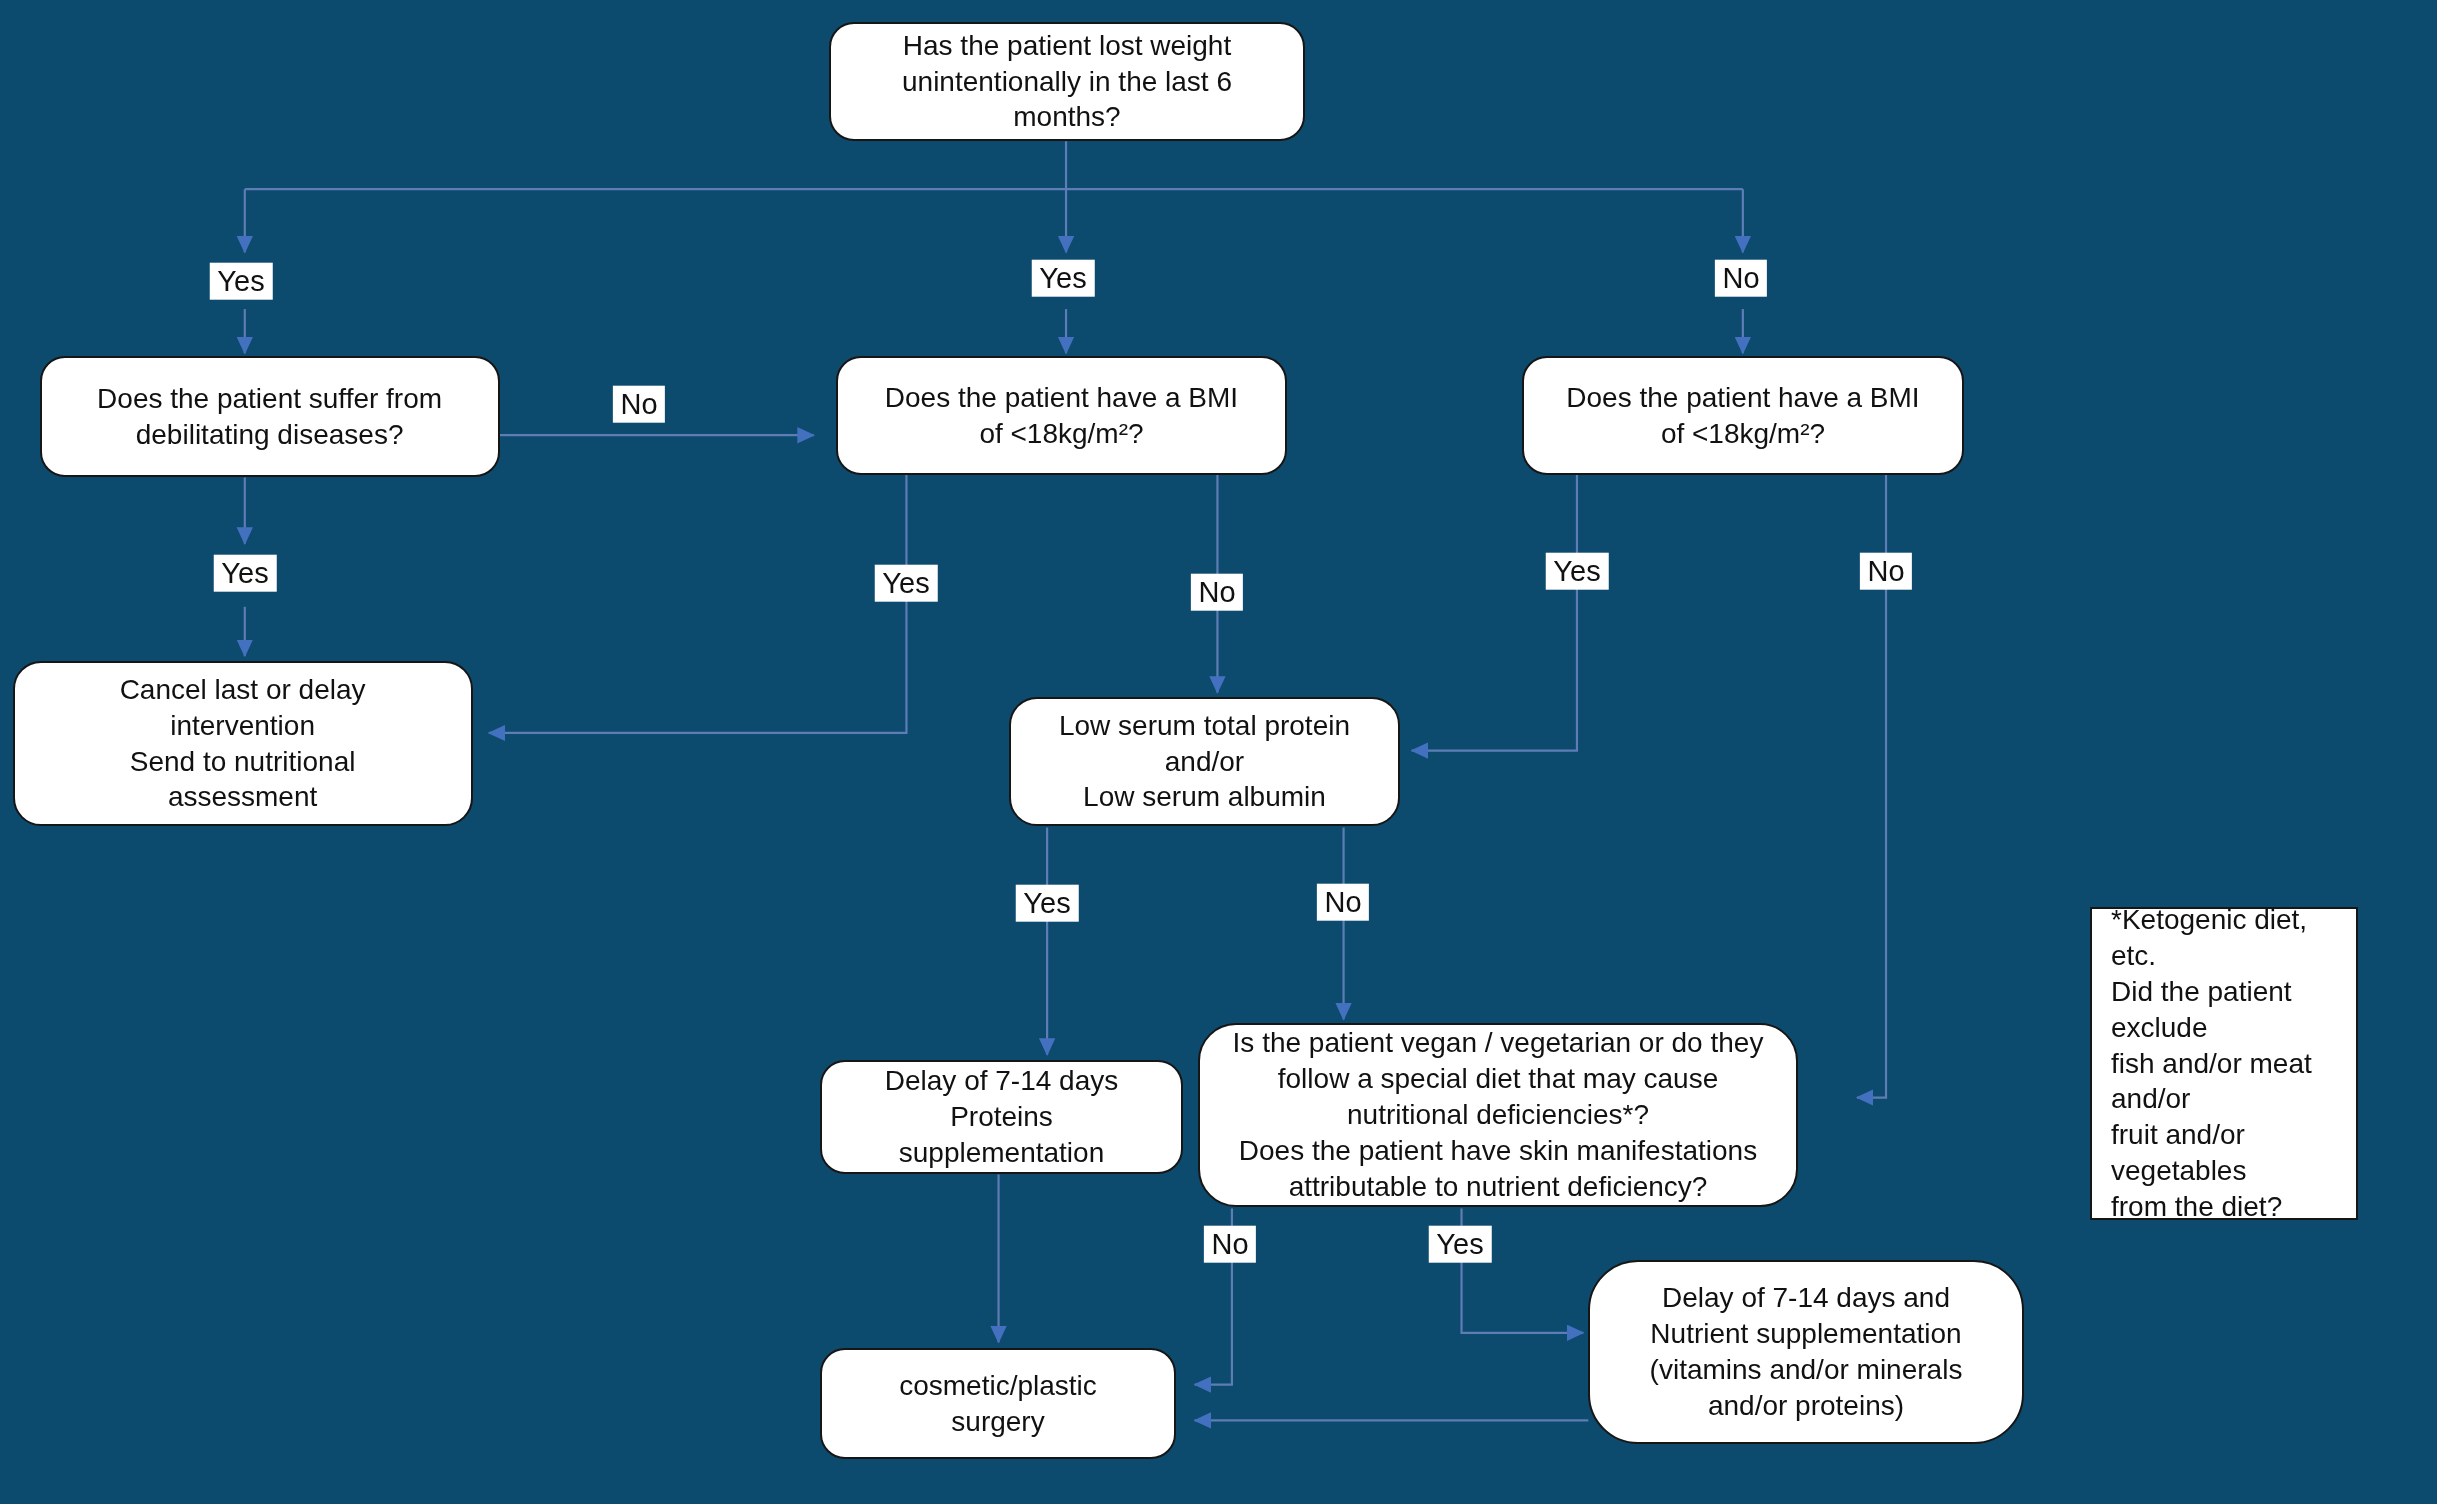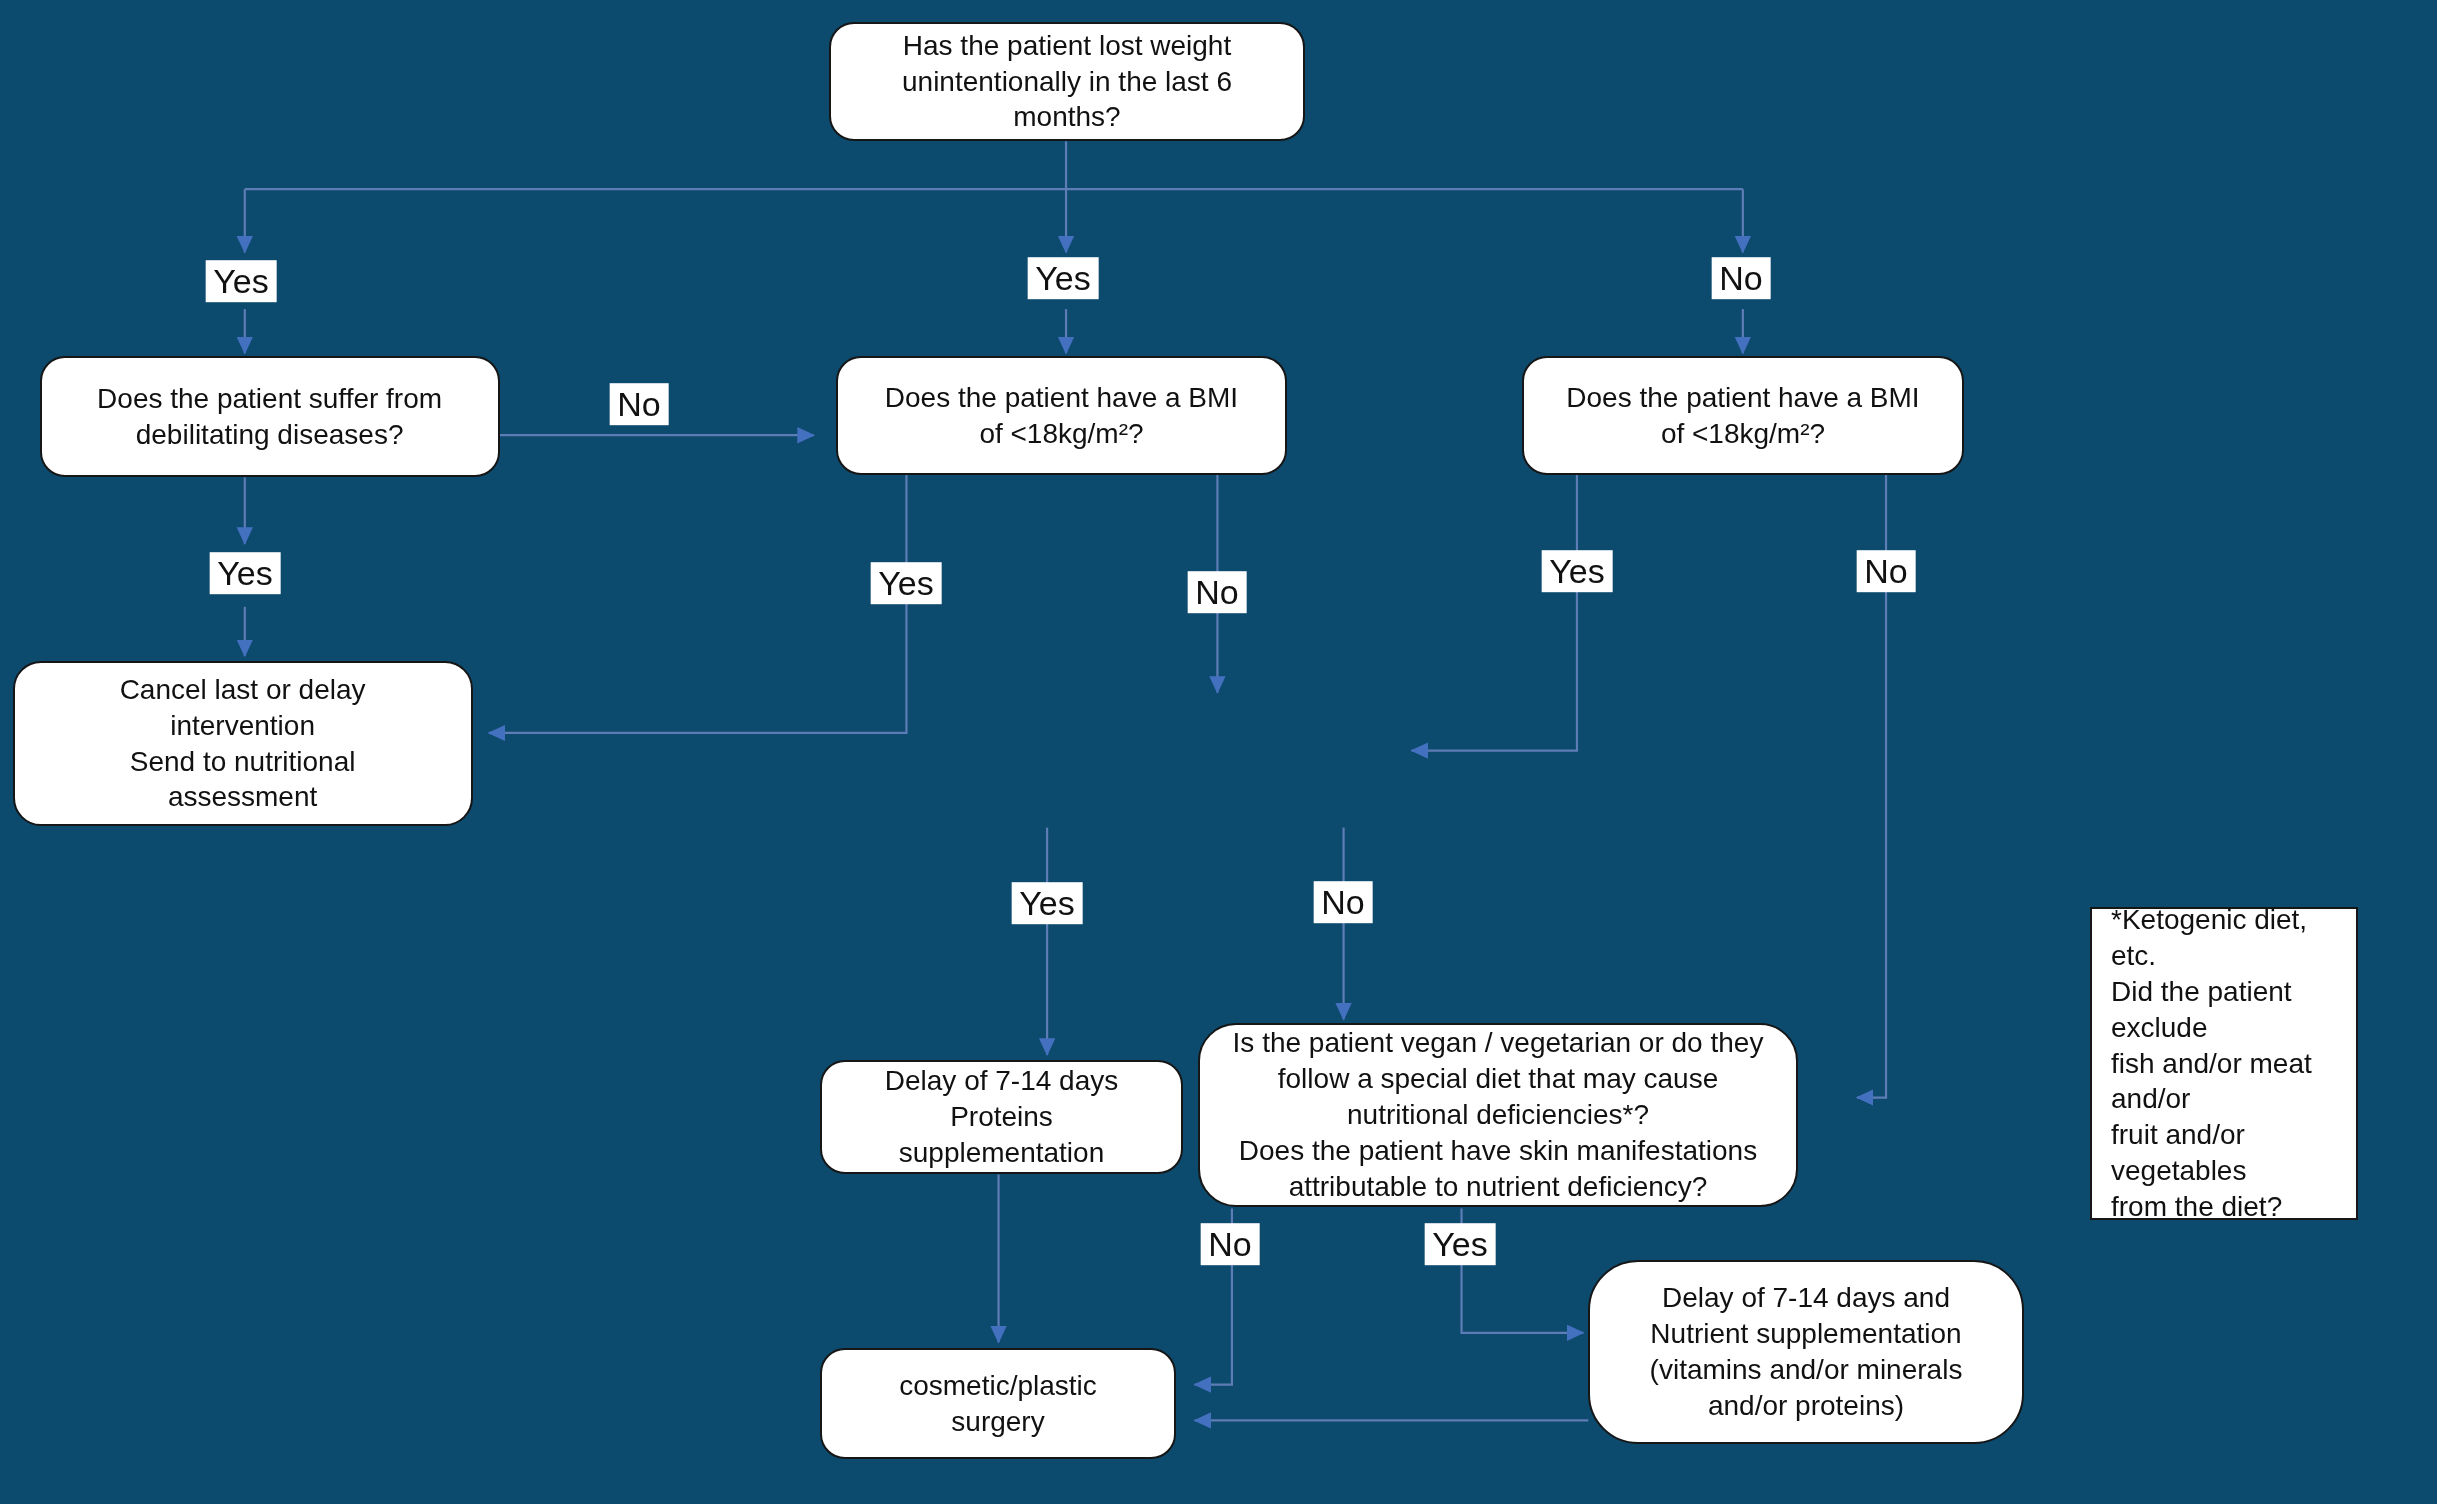--- a/index.html
+++ b/index.html
@@ -46,21 +46,21 @@
     border-radius: 0;
     justify-content: flex-start;
     text-align: left;
   }
   .node.square .node-text { padding: 6.3px 12.6px 6.3px 19px; }
   .edge-label {
     position: absolute;
     transform: translate(-50%, -50%);
     background: #ffffff;
     color: #111111;
-    font-size: 34px;
+    font-size: 29px;
     line-height: 1;
     padding: 3.8px 7.6px;
     white-space: nowrap;
   }
 </style>
 </head>
 <body>
 
 <div id="canvas">
 
@@ -115,20 +115,25 @@
 of &lt;18kg/m²?</div>
   </div>
 
   <div class="node" style="left:12.6px; top:661px; width:460px; height:165px; border-radius:28px;">
     <div class="node-text">Cancel last or delay
 intervention
 Send to nutritional
 assessment</div>
   </div>
 
+  <div class="node" style="left:1009px; top:697px; width:391px; height:129px; border-radius:28px;">
+    <div class="node-text">Low serum total protein
+and/or
+Low serum albumin</div>
+  </div>
 
   <div class="node" style="left:820px; top:1060px; width:363px; height:114px;">
     <div class="node-text">Delay of 7-14 days
 Proteins
 supplementation</div>
   </div>
 
   <div class="node big-radius" style="left:1198px; top:1023px; width:600px; height:184px;">
     <div class="node-text">Is the patient vegan / vegetarian or do they
 follow a special diet that may cause

